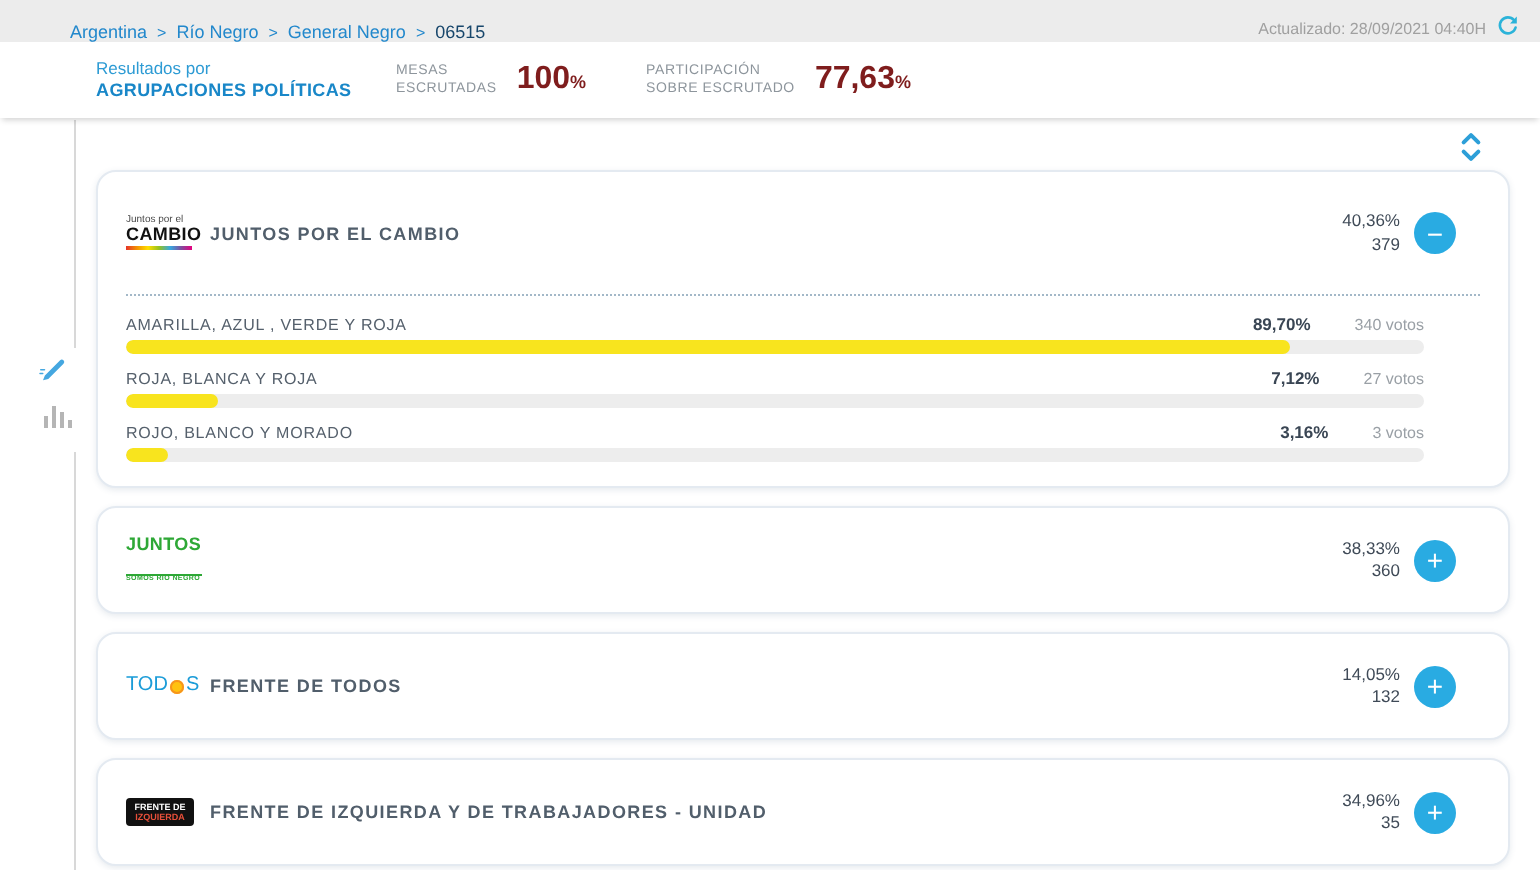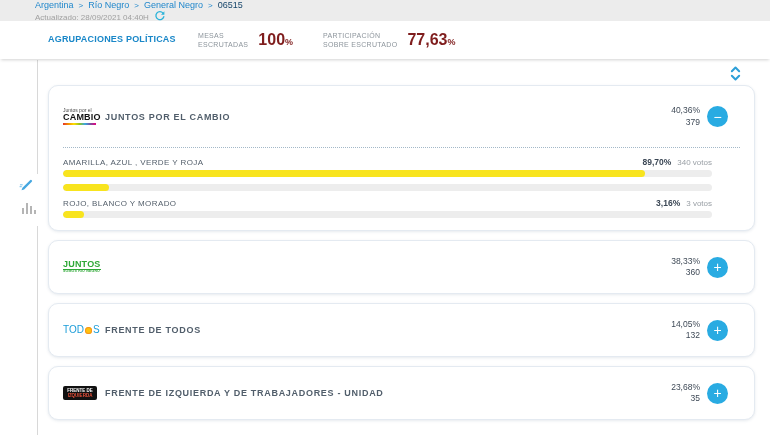--- a/index.html
+++ b/index.html
@@ -1,21 +1,21 @@
 <!DOCTYPE html>
 <html><head>
 <meta charset="utf-8">
 <style>
   * { margin:0; padding:0; box-sizing:border-box; }
   html,body { width:770px; height:435px; overflow:hidden; background:#fff;
     font-family:"Liberation Sans", sans-serif; position:relative; }
 
   
-  .topbar { height:21px; background:#ececec; display:flex; align-items:flex-start;
-    justify-content:space-between; padding:0 10px 0 35px;flex-direction:column; }
+  .topbar { height:21px; background:#ececec; display:flex; align-items:flex-end;
+    justify-content:space-between; padding:0 10px 0 35px; }
   .breadcrumb { display:flex; align-items:center; gap:5px; font-size:9px; }
   .breadcrumb .crumb { color:#2288cc; cursor:pointer; }
   .breadcrumb .crumb.last { color:#17466b; }
   .breadcrumb .sep { color:#2288cc; font-size:8px; }
   .updated { display:flex; align-items:center; gap:5px; font-size:8px; color:#a0a0a0; }
 
   
   .page-header { height:38px; display:flex; align-items:center; padding-left:48px;
     box-shadow:0 2px 3px -1px rgba(0,0,0,0.18); position:relative; z-index:2; background:#fff; }
   .results-title { width:150px; line-height:1.25; }
@@ -53,33 +53,33 @@
   .figures .votes { font-size:8.5px; color:#3f4a57; }
   .toggle { width:21px; height:21px; border-radius:50%; background:#29abe2; color:#fff;
     border:none; display:flex; align-items:center; justify-content:center;
     font-size:14px; line-height:1; cursor:pointer; font-family:"Liberation Sans",sans-serif; }
 
   .lists { margin:0 14px; border-top:1px dotted #a3b8c8; padding:9px 28px 5px 0; }
   .list-row { margin-bottom:7px; }
   .list-line { display:flex; align-items:baseline; }
   .list-name { font-size:8px; color:#55606c; letter-spacing:0.4px; }
   .list-pct { margin-left:auto; font-size:8.5px; font-weight:bold; color:#3a4654; }
-  .list-votes { margin-left:6px; font-size:8px; color:#9aa0a6; }
+  .list-votes { margin-left:22px; font-size:8px; color:#9aa0a6; }
   .bar-track { height:7px; background:#ededed; border-radius:4px; margin-top:3px; overflow:hidden; }
   .bar-fill { height:100%; background:#f8e41e; border-radius:4px; }
 
   
   .logo-cambio { line-height:1; }
   .logo-cambio .lc-top { font-size:5px; color:#4a4a4a; }
   .logo-cambio .lc-main { font-size:9px; font-weight:bold; color:#111; letter-spacing:0.2px; }
   .logo-cambio .lc-rainbow { height:2px; width:33px; margin-top:1px;
     background:linear-gradient(90deg,#e6332a,#f39200,#ffde00,#95c11f,#36a9e1,#7d4e9f,#e6007e); }
   .logo-juntos { line-height:1; }
   .logo-juntos .lj-main { font-size:9px; font-weight:bold; color:#2ea836; letter-spacing:0.2px;
-    border-bottom:1px solid #2ea836; padding-bottom:0; }
+    border-bottom:1px solid #2ea836; padding-bottom:10px; }
   .logo-juntos .lj-sub { font-size:3.5px; color:#2ea836; font-weight:bold; letter-spacing:0.2px; }
   .logo-todos { display:flex; align-items:center; line-height:1; }
   .logo-todos .lt-a, .logo-todos .lt-b { font-size:10px; font-weight:normal; color:#1b9cd8; }
   .logo-todos .lt-sun { width:7px; height:7px; border-radius:50%; background:#ffc20e;
     box-shadow:0 0 0 1px #f7941d inset; margin:0 1px; display:inline-block; }
   .logo-fit { background:#111; border-radius:2px; width:34px; padding:2px 1px; text-align:center; line-height:1.2; }
   .logo-fit .lf-l1 { font-size:4.5px; color:#fff; font-weight:bold; }
   .logo-fit .lf-l2 { font-size:4.5px; color:#e8503a; font-weight:bold; }
 </style>
 </head>
@@ -101,20 +101,21 @@
       <svg width="12" height="12" viewBox="0 0 24 24">
         <path d="M19.6 13.5A8 8 0 1 1 18 6.2" fill="none" stroke="#2bb3d9" stroke-width="2.6" stroke-linecap="round"></path>
         <polygon points="20.8,2.6 20.8,9.4 14,9.4" fill="#2bb3d9"></polygon>
       </svg>
     </span>
   </div>
 </div>
 
 <div class="page-header">
   <div class="results-title">
+    <div class="l1">Resultados por</div>
     <div class="l2">AGRUPACIONES POLÍTICAS</div>
   </div>
   <div class="stat">
     <div class="stat-label">
       <div>MESAS</div>
       <div>ESCRUTADAS</div>
     </div>
     <div class="stat-value"><span>100</span><span class="sfx">%</span></div>
   </div>
   <div class="stat">
@@ -173,20 +174,25 @@
             <div class="list-line">
               <div class="list-name">AMARILLA, AZUL , VERDE Y ROJA</div>
               <div class="list-pct">89,70%</div>
               <div class="list-votes">340 votos</div>
             </div>
             <div class="bar-track">
               <div class="bar-fill" style="width: 89.7%;"></div>
             </div>
           </div>
           <div class="list-row">
+            <div class="list-line">
+              <div class="list-name">ROJA, BLANCA Y ROJA</div>
+              <div class="list-pct">7,12%</div>
+              <div class="list-votes">27 votos</div>
+            </div>
             <div class="bar-track">
               <div class="bar-fill" style="width: 7.12%;"></div>
             </div>
           </div>
           <div class="list-row">
             <div class="list-line">
               <div class="list-name">ROJO, BLANCO Y MORADO</div>
               <div class="list-pct">3,16%</div>
               <div class="list-votes">3 votos</div>
             </div>
@@ -234,20 +240,20 @@
         <div class="card-header">
           <div class="logo-box">
             <div class="logo-fit">
               <div class="lf-l1">FRENTE DE</div>
               <div class="lf-l2">IZQUIERDA</div>
             </div>
           </div>
           <div class="party-name">FRENTE DE IZQUIERDA Y DE TRABAJADORES - UNIDAD</div>
           <div class="spacer"></div>
           <div class="figures">
-            <div class="pct">23,68%</div>
+            <div class="pct">34,96%</div>
             <div class="votes">35</div>
           </div>
           <button class="toggle">+</button>
         </div>
       </div>
     </div>
 </div>
 
 </body></html>

